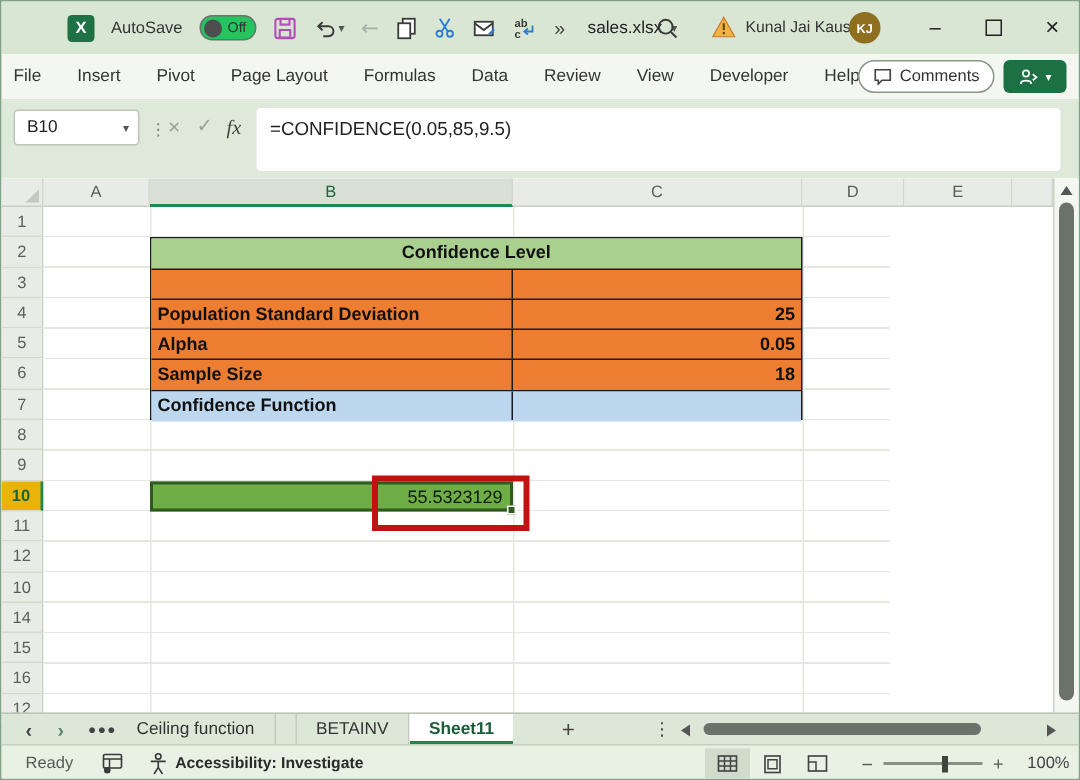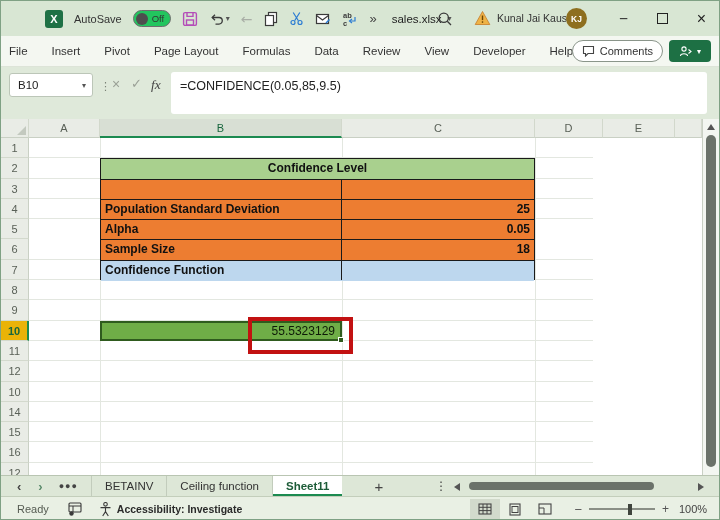--- a/index.html
+++ b/index.html
@@ -123,21 +123,21 @@
   #macro-btn{margin-left:19px;}
   #acc-group{margin-left:17px;display:flex;align-items:center;gap:5px;justify-content:space-between;}
   #acc-text{font-size:10.5px;font-weight:bold;color:#2a2a2a;}
   .sb-right{margin-left:auto;display:flex;align-items:center;padding-right:8px;}
   .viewbtn{width:30px;height:20px;display:flex;align-items:center;justify-content:center;}
   .viewbtn.active{background:#d2dacc;}
   #zoom-minus{margin-left:14px;font-size:13px;color:#555;}
   #zoom-track{position:relative;width:66px;height:2px;background:#8a8f86;margin:0 7px;}
   #zoom-thumb{position:absolute;left:39px;top:-4.5px;width:4px;height:11px;background:#3f443d;}
   #zoom-plus{font-size:12px;color:#555;}
-  #zoom-level{margin-left:10px;font-size:11px;color:#444;width:34px;text-align:left;}
+  #zoom-level{margin-left:10px;font-size:11px;color:#444;width:34px;text-align:right;}
 </style>
 </head>
 <body>
 
 <div id="app">
 
   <div id="titlebar">
     <div class="tb-left">
       <div class="excel-logo">X</div>
       <span class="autosave-label">AutoSave</span>
@@ -325,22 +325,22 @@
     <div id="vscroll">
       <div class="arr-up"></div>
       <div class="thumb"></div>
     </div>
   </div>
 
   <div id="sheettabs">
     <span class="snav" id="snav-left">‹</span>
     <span class="snav" id="snav-right">›</span>
     <span id="snav-more">●●●</span>
+    <div class="stab">Ceiling function</div>
     <div class="stab first">BETAINV</div>
-    <div class="stab">Ceiling function</div>
     <div class="stab active">Sheet11</div>
     <span id="addsheet">+</span>
     <span id="taboptions">⋮</span>
     <div class="hs-left"></div>
     <div class="hs-thumb"></div>
     <div class="hs-right"></div>
   </div>
 
   <div id="statusbar">
     <span id="status-mode">Ready</span>

